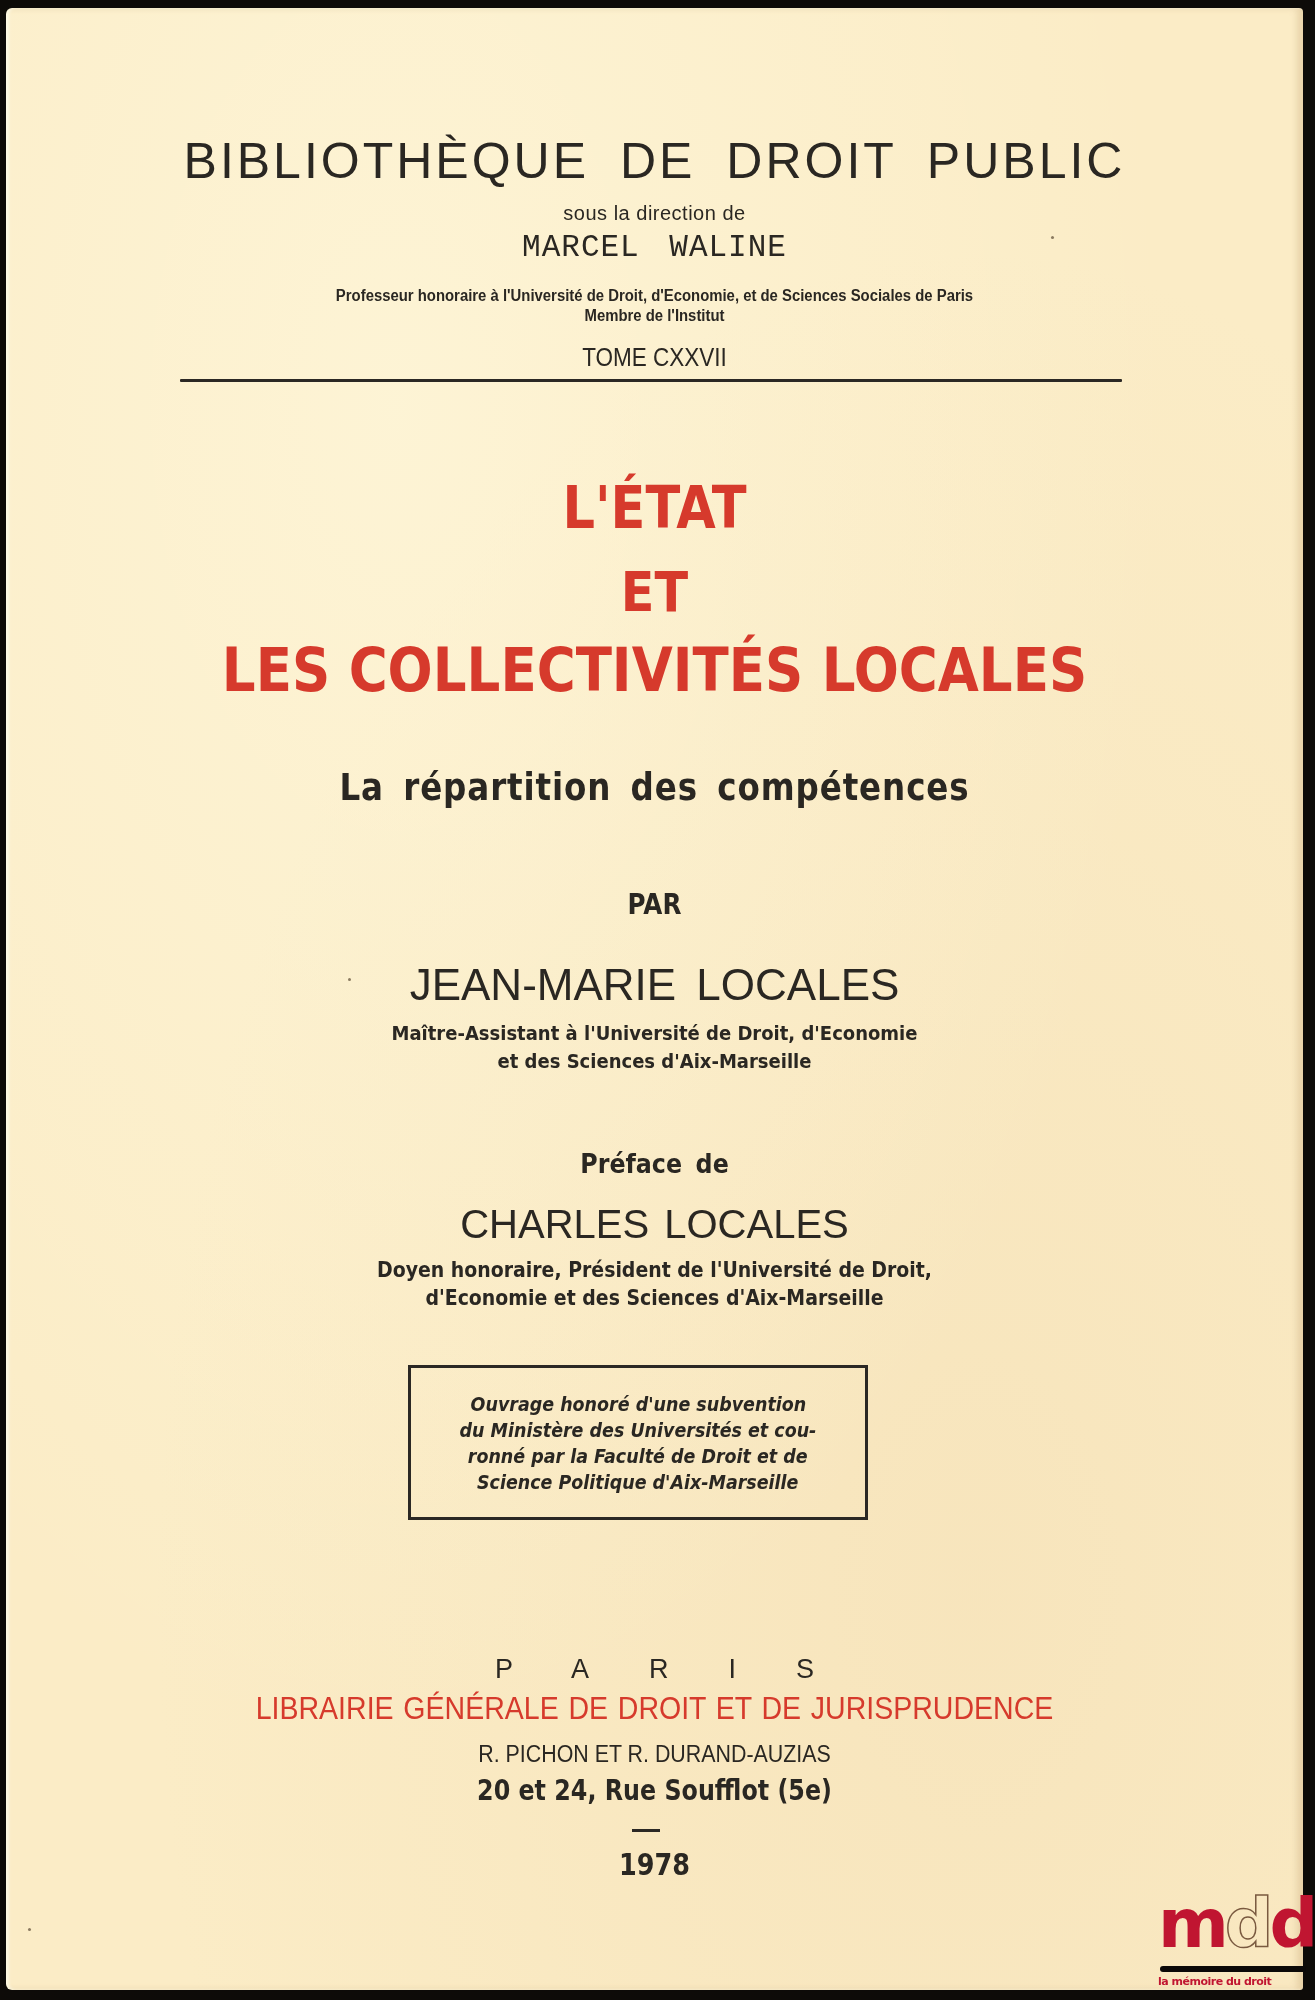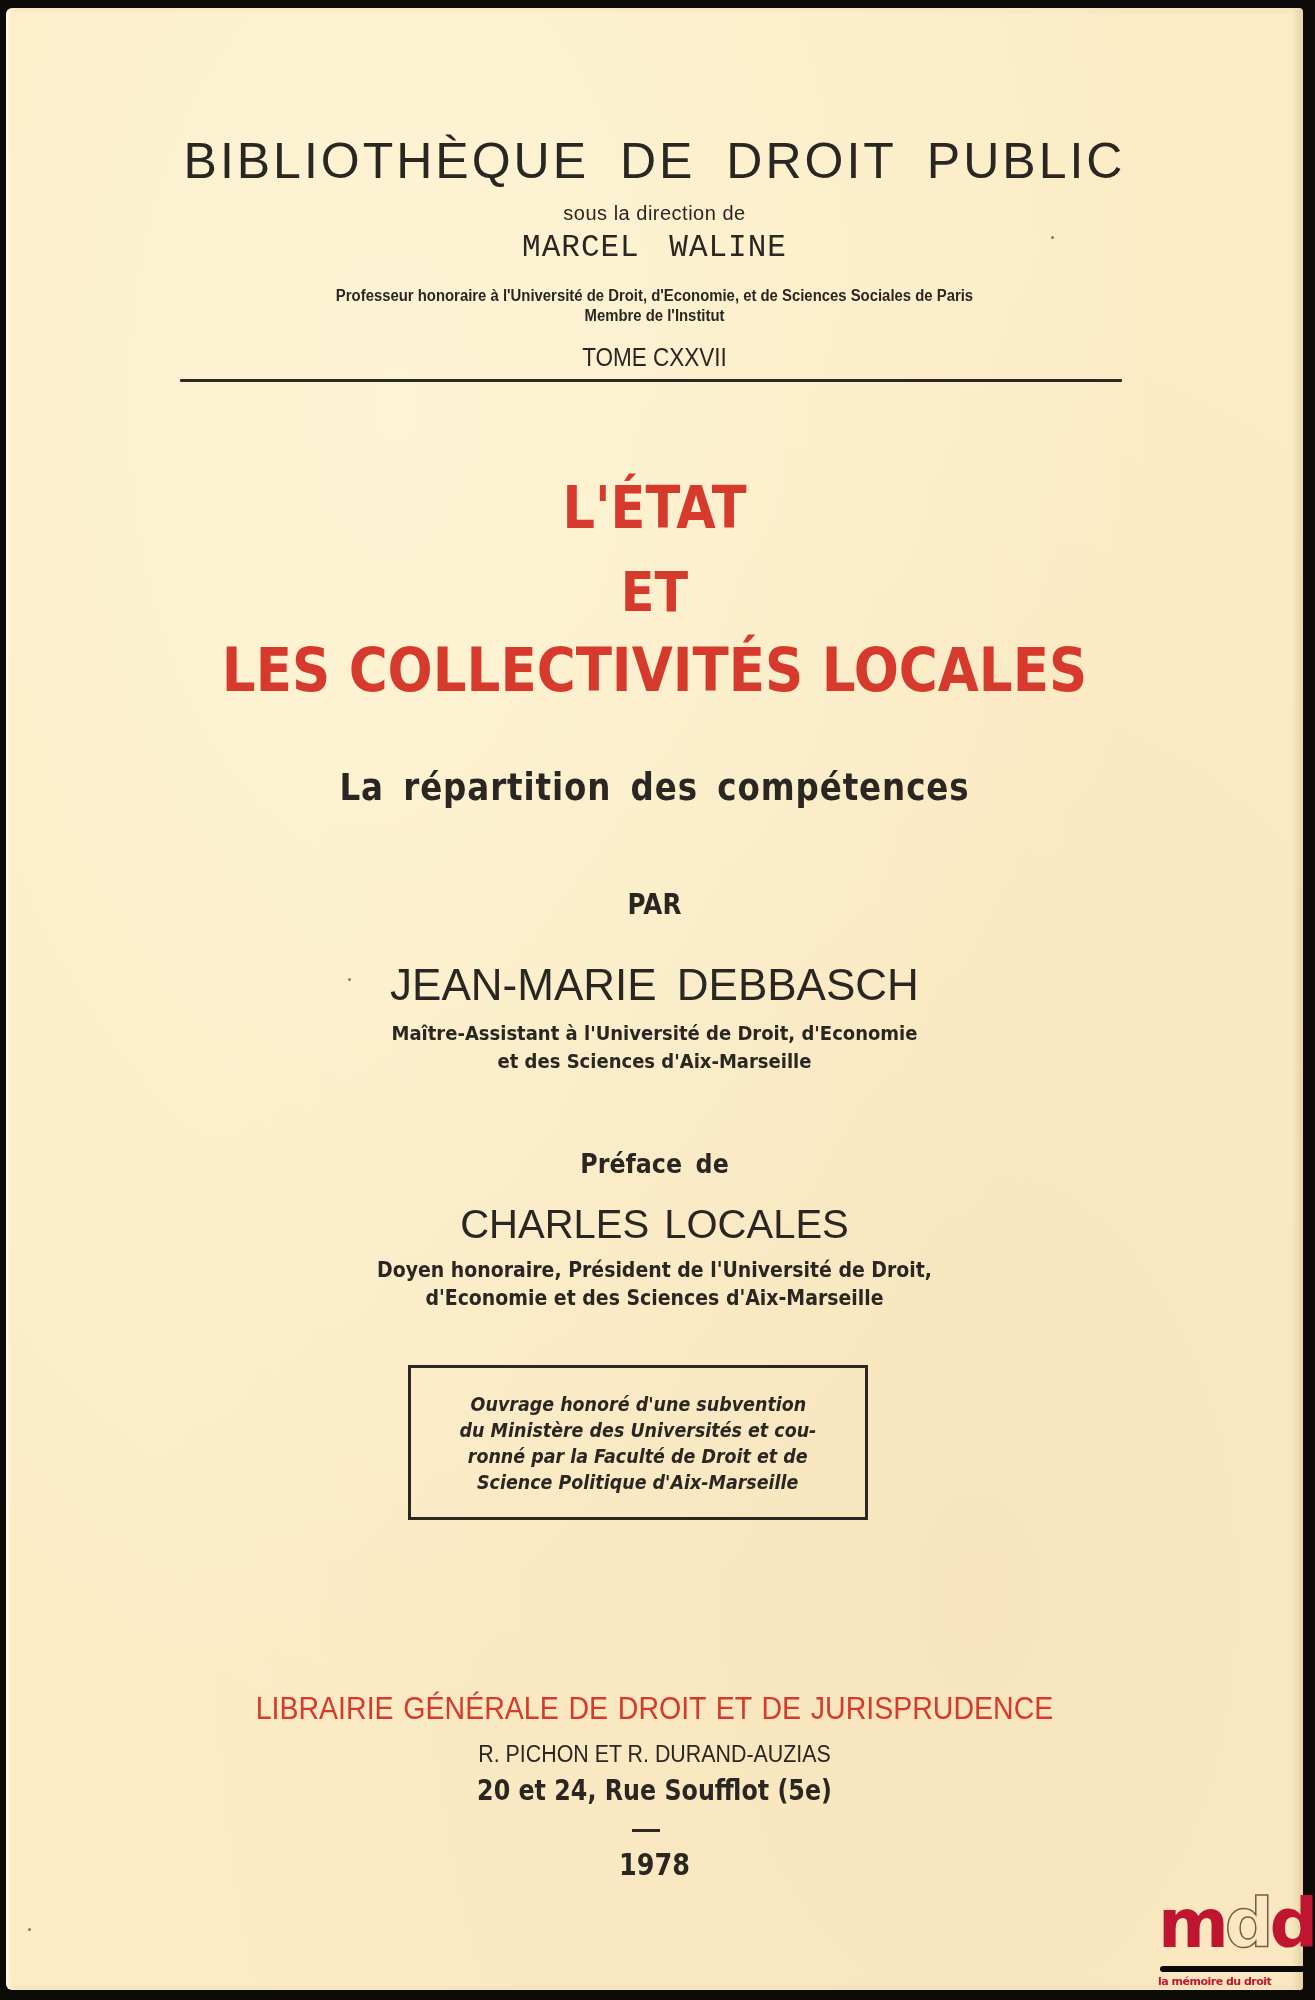--- a/index.html
+++ b/index.html
@@ -110,36 +110,37 @@
   <div class="line tome">TOME CXXVII</div>
   <div class="rule"></div>
 
   <div class="line title-1 red">L'ÉTAT</div>
   <div class="line title-2 red">ET</div>
   <div class="line title-3 red">LES COLLECTIVITÉS LOCALES</div>
 
   <div class="line subtitle">La répartition des compétences</div>
 
   <div class="line par">PAR</div>
-  <div class="line author-name">JEAN-MARIE DEBBASCH</div>
+  <div class="line author-name">JEAN-MARIE LOCALES</div>
   <div class="line author-title-1">Maître-Assistant à l'Université de Droit, d'Economie</div>
   <div class="line author-title-2">et des Sciences d'Aix-Marseille</div>
 
   <div class="line preface-label">Préface de</div>
   <div class="line preface-name">CHARLES LOCALES</div>
   <div class="line preface-title-1">Doyen honoraire, Président de l'Université de Droit,</div>
   <div class="line preface-title-2">d'Economie et des Sciences d'Aix-Marseille</div>
 
   <div class="honor-box">
     <div class="hline">Ouvrage honoré d'une subvention</div>
     <div class="hline">du Ministère des Universités et cou-</div>
     <div class="hline">ronné par la Faculté de Droit et de</div>
     <div class="hline">Science Politique d'Aix-Marseille</div>
   </div>
 
+  <div class="line city">PARIS</div>
   <div class="line publisher red">LIBRAIRIE GÉNÉRALE DE DROIT ET DE JURISPRUDENCE</div>
   <div class="line printers">R. PICHON ET R. DURAND-AUZIAS</div>
   <div class="line address">20 et 24, Rue Soufflot (5e)</div>
   <div class="dash"></div>
   <div class="line year">1978</div>
 
   <div class="speck" style="left:1045px; top:228px;"></div>
   <div class="speck" style="left:342px; top:970px;"></div>
   <div class="speck" style="left:22px; top:1920px;"></div>
 </div>

